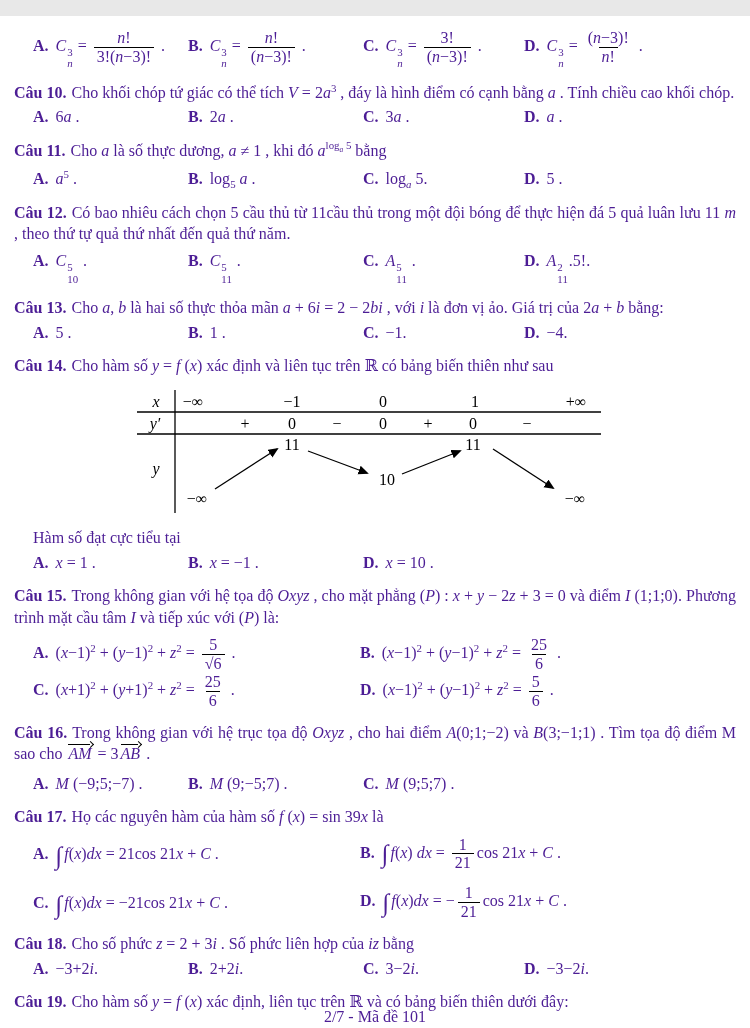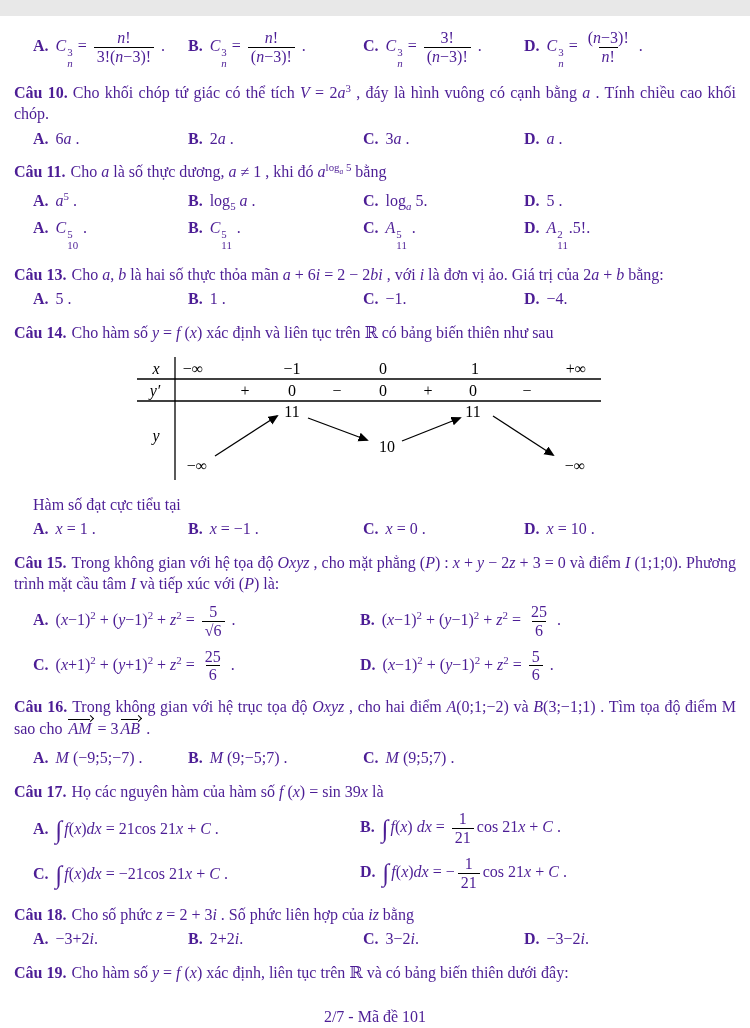--- a/index.html
+++ b/index.html
@@ -19,21 +19,21 @@
   .frac{display:inline-flex;flex-direction:column;align-items:center;vertical-align:middle;line-height:1.12;margin:0 3px;text-align:center;}
   .frac .num{padding:0 3px;}
   .frac .den{border-top:1px solid #000;padding:0 3px;}
   .int{font-size:1.55em;line-height:0;vertical-align:-0.18em;margin-right:2px;}
   .vec{position:relative;font-style:italic;margin:0 2px;}
   .vec::before{content:"";position:absolute;left:0;right:2px;top:-1px;border-top:1px solid #000;}
   .vec::after{content:"";position:absolute;right:-1px;top:-3.5px;width:4px;height:4px;border-top:1px solid #000;border-right:1px solid #000;transform:rotate(45deg);}
   .sqb{border-top:1px solid #000;}
   .opts{margin:3px 0 0 19px;align-items:center;}
   .opts4{display:grid;grid-template-columns:155px 175px 161px 1fr;}
-  .opts2{display:grid;grid-template-columns:327px 1fr;row-gap:8px;}
+  .opts2{display:grid;grid-template-columns:327px 1fr;row-gap:0;}
   .opt{white-space:nowrap;line-height:1.34;}
   .olabel{font-weight:bold;margin-right:7px;}
   .bbt{display:block;margin:14px 0 0 121px;}
   .bbt line{stroke:#000;stroke-width:1.3;}
   .bbt text{font-size:16px;font-family:"Liberation Serif","DejaVu Serif",serif;}
   .bbt .ti{font-style:italic;}
   .footer{position:absolute;bottom:16px;left:0;width:100%;text-align:center;line-height:1.3;}
 </style>
 </head>
 <body>
@@ -64,36 +64,37 @@
           </span><span class="mn"> .</span></span></span>
     <span class="opt"><b class="olabel">D.</b><span class="m"><span class="mi">C</span><span class="ss">
             <span><span class="mn">3</span></span>
             <span><span class="mi">n</span></span>
           </span><span class="mn"> = </span><span class="frac">
             <span class="num"><span class="mn">(</span><span class="mi">n</span><span class="mn">−3)!</span></span>
             <span class="den"><span class="mi">n</span><span class="mn">!</span></span>
           </span><span class="mn"> .</span></span></span>
   </div>
 
-  <p class="stmt"><b class="qlabel">Câu 10.</b><span class="m"><span class="mn">Cho khối chóp tứ giác có thể tích </span><span class="mi">V</span><span class="mn"> = 2</span><span class="mi">a</span><sup><span class="mn">3</span></sup><span class="mn"> , đáy là hình vuông có cạnh bằng </span><span class="mi">a</span><span class="mn"> . Tính chiều cao khối chóp.</span></span></p>
+  <p class="stmt"><b class="qlabel">Câu 10.</b><span class="m"><span class="mn">Cho khối chóp tứ giác có thể tích </span><span class="mi">V</span><span class="mn"> = 2</span><span class="mi">a</span><sup><span class="mn">3</span></sup><span class="mn"> , đáy là hình điểm có cạnh bằng </span><span class="mi">a</span><span class="mn"> . Tính chiều cao khối chóp.</span></span></p>
   <div class="opts opts4">
     <span class="opt"><b class="olabel">A.</b><span class="m"><span class="mn">6</span><span class="mi">a</span><span class="mn"> .</span></span></span>
     <span class="opt"><b class="olabel">B.</b><span class="m"><span class="mn">2</span><span class="mi">a</span><span class="mn"> .</span></span></span>
     <span class="opt"><b class="olabel">C.</b><span class="m"><span class="mn">3</span><span class="mi">a</span><span class="mn"> .</span></span></span>
     <span class="opt"><b class="olabel">D.</b><span class="m"><span class="mi">a</span><span class="mn"> .</span></span></span>
   </div>
 
   <p class="stmt"><b class="qlabel">Câu 11.</b><span class="m"><span class="mn">Cho </span><span class="mi">a</span><span class="mn"> là số thực dương, </span><span class="mi">a</span><span class="mn"> ≠ 1 , khi đó </span><span class="mi">a</span><sup><span class="mn">log</span><sub><span class="mi">a</span></sub><span class="mn"> 5</span></sup><span class="mn"> bằng</span></span></p>
   <div class="opts opts4" style="margin-top:7px">
     <span class="opt"><b class="olabel">A.</b><span class="m"><span class="mi">a</span><sup><span class="mn">5</span></sup><span class="mn"> .</span></span></span>
     <span class="opt"><b class="olabel">B.</b><span class="m"><span class="mn">log</span><sub><span class="mn">5</span></sub><span class="mn"> </span><span class="mi">a</span><span class="mn"> .</span></span></span>
     <span class="opt"><b class="olabel">C.</b><span class="m"><span class="mn">log</span><sub><span class="mi">a</span></sub><span class="mn"> 5.</span></span></span>
     <span class="opt"><b class="olabel">D.</b><span class="m"><span class="mn">5 .</span></span></span>
   </div>
 
+  <p class="stmt"><b class="qlabel">Câu 12.</b><span class="m"><span class="mn">Có bao nhiêu cách chọn 5 cầu thủ từ 11cầu thủ trong một đội bóng để thực hiện đá 5 quả luân lưu 11 </span><span class="mi">m</span><span class="mn"> , theo thứ tự quả thứ nhất đến quả thứ năm.</span></span></p>
   <div class="opts opts4" style="margin-top:6px">
     <span class="opt"><b class="olabel">A.</b><span class="m"><span class="mi">C</span><span class="ss">
             <span><span class="mn">5</span></span>
             <span><span class="mn">10</span></span>
           </span><span class="mn"> .</span></span></span>
     <span class="opt"><b class="olabel">B.</b><span class="m"><span class="mi">C</span><span class="ss">
             <span><span class="mn">5</span></span>
             <span><span class="mn">11</span></span>
           </span><span class="mn"> .</span></span></span>
     <span class="opt"><b class="olabel">C.</b><span class="m"><span class="mi">A</span><span class="ss">
@@ -148,21 +149,20 @@
     <line x1="80" y1="99" x2="142" y2="59" marker-end="url(#ah)"></line>
     <line x1="173" y1="61" x2="232" y2="83" marker-end="url(#ah)"></line>
     <line x1="267" y1="84" x2="325" y2="61" marker-end="url(#ah)"></line>
     <line x1="358" y1="59" x2="418" y2="98" marker-end="url(#ah)"></line>
   </svg>
 
   <p class="cont">Hàm số đạt cực tiểu tại</p>
   <div class="opts opts4">
     <span class="opt"><b class="olabel">A.</b><span class="m"><span class="mi">x</span><span class="mn"> = 1 .</span></span></span>
     <span class="opt"><b class="olabel">B.</b><span class="m"><span class="mi">x</span><span class="mn"> = −1 .</span></span></span>
-    <span class="opt"><b class="olabel">C.</b><span class="m"><span class="mi">x</span><span class="mn"> = 0 .</span></span></span>
     <span class="opt"><b class="olabel">D.</b><span class="m"><span class="mi">x</span><span class="mn"> = 10 .</span></span></span>
   </div>
 
   <p class="stmt"><b class="qlabel">Câu 15.</b><span class="m"><span class="mn">Trong không gian với hệ tọa độ </span><span class="mi">Oxyz</span><span class="mn"> , cho mặt phẳng (</span><span class="mi">P</span><span class="mn">) : </span><span class="mi">x</span><span class="mn"> + </span><span class="mi">y</span><span class="mn"> − 2</span><span class="mi">z</span><span class="mn"> + 3 = 0  và điểm </span><span class="mi">I</span><span class="mn"> (1;1;0). Phương trình mặt cầu tâm </span><span class="mi">I</span><span class="mn"> và tiếp xúc với (</span><span class="mi">P</span><span class="mn">) là:</span></span></p>
   <div class="opts opts2" style="margin-top:8px">
     <span class="opt"><b class="olabel">A.</b><span class="m"><span class="mn">(</span><span class="mi">x</span><span class="mn">−1)</span><sup><span class="mn">2</span></sup><span class="mn"> + (</span><span class="mi">y</span><span class="mn">−1)</span><sup><span class="mn">2</span></sup><span class="mn"> + </span><span class="mi">z</span><sup><span class="mn">2</span></sup><span class="mn"> = </span><span class="frac">
             <span class="num"><span class="mn">5</span></span>
             <span class="den"><span class="mn">√</span><span class="sqb"><span class="mn">6</span></span></span>
           </span><span class="mn"> .</span></span></span>
     <span class="opt"><b class="olabel">B.</b><span class="m"><span class="mn">(</span><span class="mi">x</span><span class="mn">−1)</span><sup><span class="mn">2</span></sup><span class="mn"> + (</span><span class="mi">y</span><span class="mn">−1)</span><sup><span class="mn">2</span></sup><span class="mn"> + </span><span class="mi">z</span><sup><span class="mn">2</span></sup><span class="mn"> = </span><span class="frac">
@@ -180,21 +180,21 @@
   </div>
 
   <p class="stmt"><b class="qlabel">Câu 16.</b><span class="m"><span class="mn">Trong không gian với hệ trục tọa độ </span><span class="mi">Oxyz</span><span class="mn"> , cho hai điểm </span><span class="mi">A</span><span class="mn">(0;1;−2)  và  </span><span class="mi">B</span><span class="mn">(3;−1;1) . Tìm tọa độ điểm M sao cho  </span><span class="vec">AM</span><span class="mn"> = 3</span><span class="vec">AB</span><span class="mn"> .</span></span></p>
   <div class="opts opts4" style="margin-top:8px">
     <span class="opt"><b class="olabel">A.</b><span class="m"><span class="mi">M</span><span class="mn"> (−9;5;−7) .</span></span></span>
     <span class="opt"><b class="olabel">B.</b><span class="m"><span class="mi">M</span><span class="mn"> (9;−5;7) .</span></span></span>
     <span class="opt"><b class="olabel">C.</b><span class="m"><span class="mi">M</span><span class="mn"> (9;5;7) .</span></span></span>
   </div>
 
   <p class="stmt"><b class="qlabel">Câu 17.</b><span class="m"><span class="mn">Họ các nguyên hàm của hàm số </span><span class="mi">f</span><span class="mn"> (</span><span class="mi">x</span><span class="mn">) = sin 39</span><span class="mi">x</span><span class="mn">  là</span></span></p>
-  <div class="opts opts2" style="margin-top:8px;">
+  <div class="opts opts2" style="margin-top:8px;row-gap:12px">
     <span class="opt"><b class="olabel">A.</b><span class="m"><span class="int">∫</span><span class="mi">f</span><span class="mn">(</span><span class="mi">x</span><span class="mn">)</span><span class="mi">dx</span><span class="mn"> = 21cos 21</span><span class="mi">x</span><span class="mn"> + </span><span class="mi">C</span><span class="mn"> .</span></span></span>
     <span class="opt"><b class="olabel">B.</b><span class="m"><span class="int">∫</span><span class="mi">f</span><span class="mn">(</span><span class="mi">x</span><span class="mn">) </span><span class="mi">dx</span><span class="mn"> = </span><span class="frac">
             <span class="num"><span class="mn">1</span></span>
             <span class="den"><span class="mn">21</span></span>
           </span><span class="mn">cos 21</span><span class="mi">x</span><span class="mn"> + </span><span class="mi">C</span><span class="mn"> .</span></span></span>
     <span class="opt"><b class="olabel">C.</b><span class="m"><span class="int">∫</span><span class="mi">f</span><span class="mn">(</span><span class="mi">x</span><span class="mn">)</span><span class="mi">dx</span><span class="mn"> = −21cos 21</span><span class="mi">x</span><span class="mn"> + </span><span class="mi">C</span><span class="mn"> .</span></span></span>
     <span class="opt"><b class="olabel">D.</b><span class="m"><span class="int">∫</span><span class="mi">f</span><span class="mn">(</span><span class="mi">x</span><span class="mn">)</span><span class="mi">dx</span><span class="mn"> = −</span><span class="frac">
             <span class="num"><span class="mn">1</span></span>
             <span class="den"><span class="mn">21</span></span>
           </span><span class="mn">cos 21</span><span class="mi">x</span><span class="mn"> + </span><span class="mi">C</span><span class="mn"> .</span></span></span>

